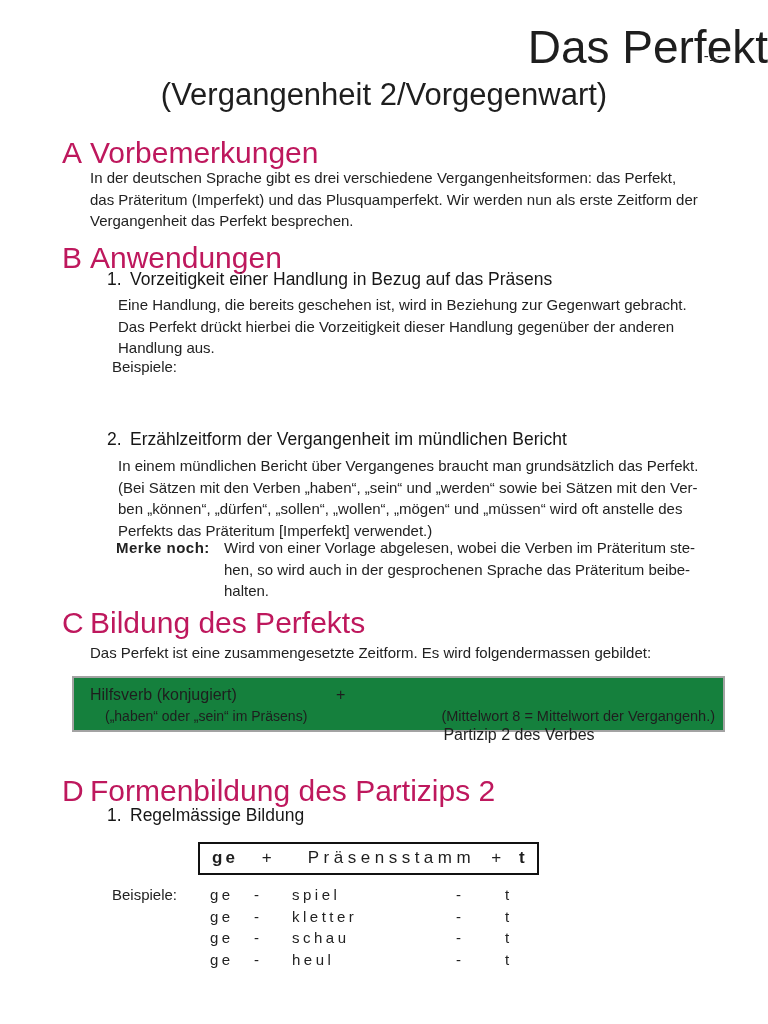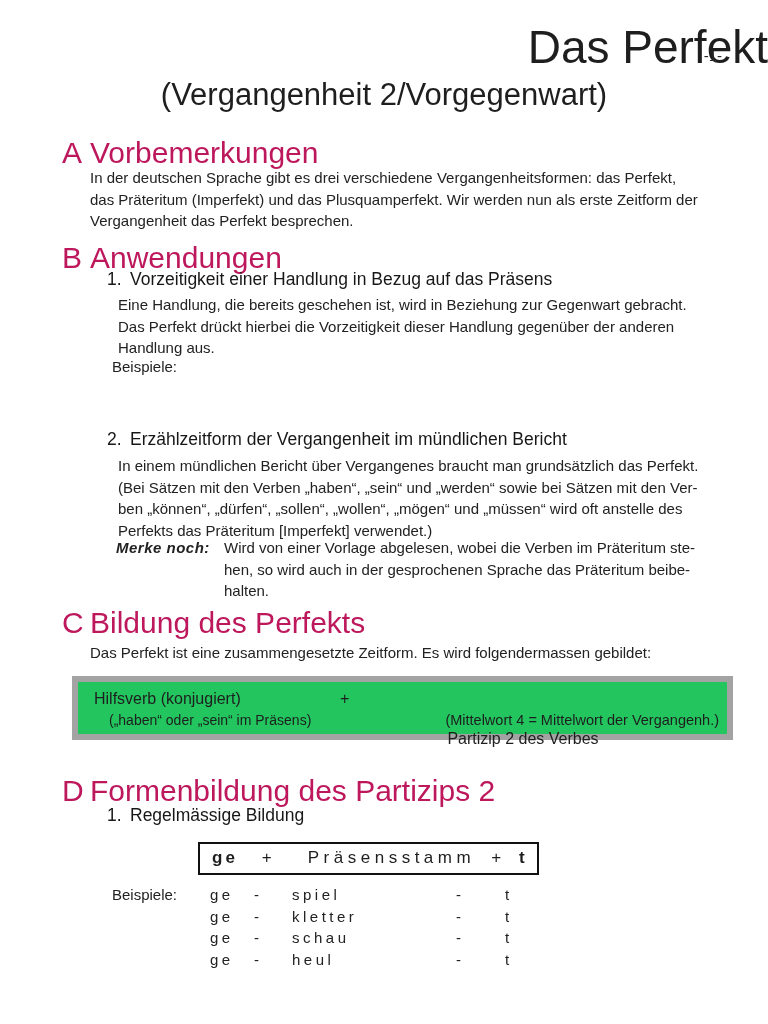--- a/index.html
+++ b/index.html
@@ -10,24 +10,24 @@
   .abs{position:absolute;}
   .title{left:12px;right:0;top:22px;text-align:right;font-size:46px;line-height:1.1;letter-spacing:0px;}
   .subtitle{left:0;right:0;top:76px;text-align:center;font-size:31px;line-height:1.2;}
   .pagenum{top:47px;right:46px;font-size:15px;color:#2a2a2a;}
   .sec-head{left:62px;font-size:30px;line-height:1.2;color:#be185d;}
   .sec-letter{display:inline-block;width:28px;}
   .sub-head{left:107px;font-size:17.5px;line-height:1.2;color:#171717;}
   .sub-num{display:inline-block;width:23px;}
   .body-text{font-size:15px;line-height:21.5px;color:#222222;}
   .lines{white-space:pre;}
-  .bold{font-weight:bold;font-style:italic;}
+  .bold{font-weight:bold;}
   .formula-box{
     left:72px;top:676px;width:649px;height:52px;
-    border:6px solid #a3a3a3;background:#22c55e;
+    border:2px solid #a3a3a3;background:#15803d;
   }
   .fb-part1{left:16px;top:8px;font-size:16px;}
   .fb-plus{left:262px;top:8px;font-size:16px;}
   .fb-part2{left:330px;top:8px;width:230px;text-align:center;font-size:16px;margin-top:40px;}
   .fb-note1{left:0;top:30px;font-size:14px;margin-left:31px;}
   .fb-note2{right:8px;top:30px;font-size:14.5px;}
   .ge-box{
     left:198px;top:842px;border:2px solid #111111;background:#ffffff;
     padding:4px 12px 5px 12px;font-size:17px;display:flex;align-items:baseline;
   }
@@ -78,21 +78,21 @@
 halten.</div>
 
   <div class="abs sec-head" style="top:605px"><span class="sec-letter">C</span><span>Bildung des Perfekts</span></div>
   <div class="abs body-text" style="left:90px;top:642px">Das Perfekt ist eine zusammengesetzte Zeitform. Es wird folgendermassen gebildet:</div>
 
   <div class="abs formula-box">
     <span class="abs fb-part1">Hilfsverb (konjugiert)</span>
     <span class="abs fb-plus">+</span>
     <span class="abs fb-part2">Partizip 2 des Verbes</span>
     <span class="abs fb-note1">(„haben“ oder „sein“ im Präsens)</span>
-    <span class="abs fb-note2">(Mittelwort 4 = Mittelwort der Vergangenh.)</span>
+    <span class="abs fb-note2">(Mittelwort 8 = Mittelwort der Vergangenh.)</span>
   </div>
 
   <div class="abs sec-head" style="top:773px"><span class="sec-letter">D</span><span>Formenbildung des Partizips 2</span></div>
   <div class="abs sub-head" style="top:805px"><span class="sub-num">1.</span><span>Regelmässige Bildung</span></div>
 
   <div class="abs ge-box">
     <span class="pfx">ge</span>
     <span class="p1">+</span>
     <span class="stem">Präsensstamm</span>
     <span class="p2">+</span>

